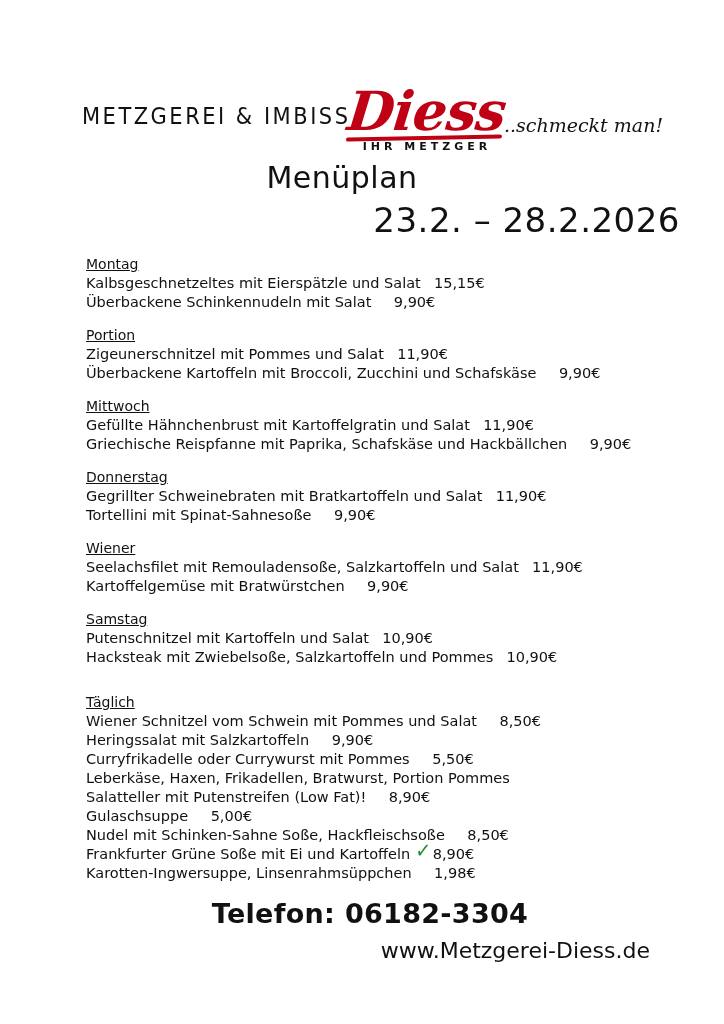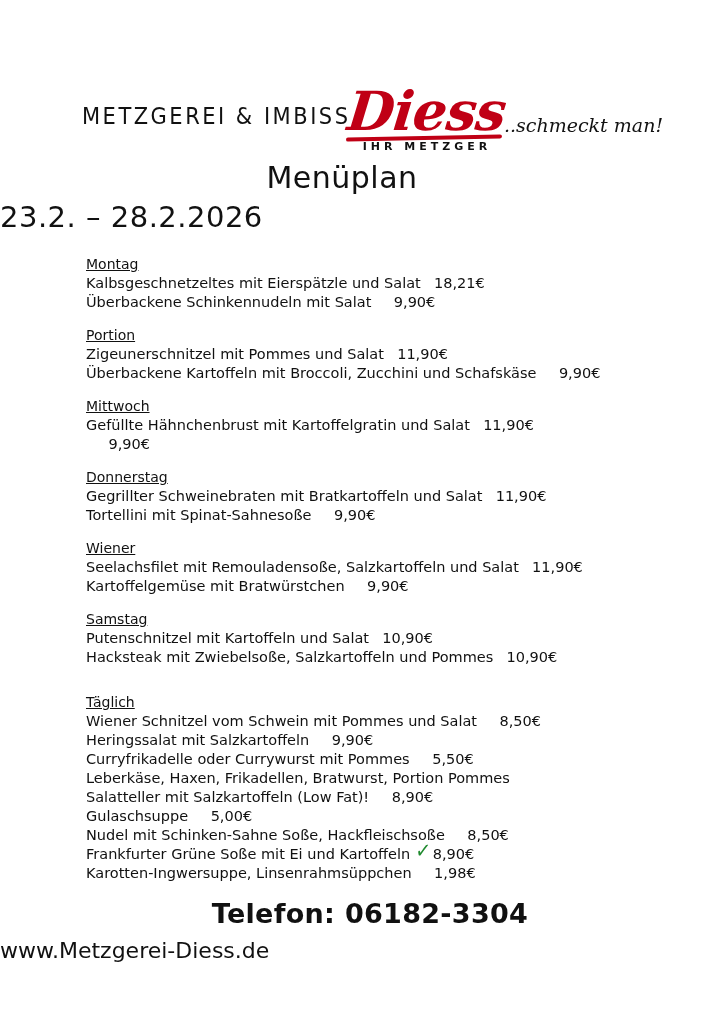--- a/index.html
+++ b/index.html
@@ -106,23 +106,23 @@
     font-weight: 400;
     color: #111;
     letter-spacing: 0.5px;
     margin-left: 46px;
   }
   .doc-subtitle {
     position: absolute;
     top: 200px;
     left: 0;
     width: 680px;
-    text-align: left;
-    font-family: "DejaVu Sans", sans-serif;
-    font-size: 29px;
+    text-align: right;
+    font-family: "DejaVu Sans", sans-serif;
+    font-size: 34px;
     font-weight: 400;
     color: #111;
     letter-spacing: 0.5px;
   }
 
   
   .menu {
     position: absolute;
     top: 255px;
     left: 86px;
@@ -183,21 +183,21 @@
     font-size: 27px;
     font-weight: 700;
     color: #111;
     letter-spacing: 0.3px;
   }
   .website {
     position: absolute;
     top: 938px;
     left: 0;
     width: 650px;
-    text-align: left;
+    text-align: right;
     font-family: "DejaVu Sans", sans-serif;
     font-size: 22px;
     font-weight: 400;
     color: #111;
   }
 </style>
 </head>
 <body>
 
 <div class="page">
@@ -211,36 +211,37 @@
     </div>
     <div class="logo-right">..schmeckt man!</div>
   </div>
 
   <div class="doc-title">Menüplan</div>
   <div class="doc-subtitle">23.2. – 28.2.2026</div>
 
   <div class="menu">
       <div class="day-block"><div class="day-name">Montag</div><div class="dish-row">
           <span class="dish-name">Kalbsgeschnetzeltes mit Eierspätzle und Salat</span>
-          <span class="dish-price">18,21€</span>
+          <span class="dish-price">15,15€</span>
         </div><div class="dish-row">
           <span class="dish-name">Überbackene Schinkennudeln mit Salat</span>
           <span class="dish-price">9,90€</span>
         </div></div>
       <div class="day-block"><div class="day-name">Portion</div><div class="dish-row">
           <span class="dish-name">Zigeunerschnitzel mit Pommes und Salat</span>
           <span class="dish-price">11,90€</span>
         </div><div class="dish-row">
           <span class="dish-name">Überbackene Kartoffeln mit Broccoli, Zucchini und Schafskäse</span>
           <span class="dish-price">9,90€</span>
         </div></div>
       <div class="day-block"><div class="day-name">Mittwoch</div><div class="dish-row">
           <span class="dish-name">Gefüllte Hähnchenbrust mit Kartoffelgratin und Salat</span>
           <span class="dish-price">11,90€</span>
         </div><div class="dish-row">
+          <span class="dish-name">Griechische Reispfanne mit Paprika, Schafskäse und Hackbällchen</span>
           <span class="dish-price">9,90€</span>
         </div></div>
       <div class="day-block"><div class="day-name">Donnerstag</div><div class="dish-row">
           <span class="dish-name">Gegrillter Schweinebraten mit Bratkartoffeln und Salat</span>
           <span class="dish-price">11,90€</span>
         </div><div class="dish-row">
           <span class="dish-name">Tortellini mit Spinat-Sahnesoße</span>
           <span class="dish-price">9,90€</span>
         </div></div>
       <div class="day-block"><div class="day-name">Wiener</div><div class="dish-row">
@@ -263,21 +264,21 @@
         </div><div class="dish-row">
           <span class="dish-name">Heringssalat mit Salzkartoffeln</span>
           <span class="dish-price">9,90€</span>
         </div><div class="dish-row">
           <span class="dish-name">Curryfrikadelle oder Currywurst mit Pommes</span>
           <span class="dish-price">5,50€</span>
         </div><div class="dish-row">
           <span class="dish-name">Leberkäse, Haxen, Frikadellen, Bratwurst, Portion Pommes</span>
           <span class="dish-price"></span>
         </div><div class="dish-row">
-          <span class="dish-name">Salatteller mit Salzkartoffeln (Low Fat)!</span>
+          <span class="dish-name">Salatteller mit Putenstreifen (Low Fat)!</span>
           <span class="dish-price">8,90€</span>
         </div><div class="dish-row">
           <span class="dish-name">Gulaschsuppe</span>
           <span class="dish-price">5,00€</span>
         </div><div class="dish-row">
           <span class="dish-name">Nudel mit Schinken-Sahne Soße, Hackfleischsoße</span>
           <span class="dish-price">8,50€</span>
         </div><div class="dish-row">
           <span class="dish-name">Frankfurter Grüne Soße mit Ei und Kartoffeln<span class="veg-mark" style="color: rgb(31, 138, 46);">✓</span></span>
           <span class="dish-price">8,90€</span>

